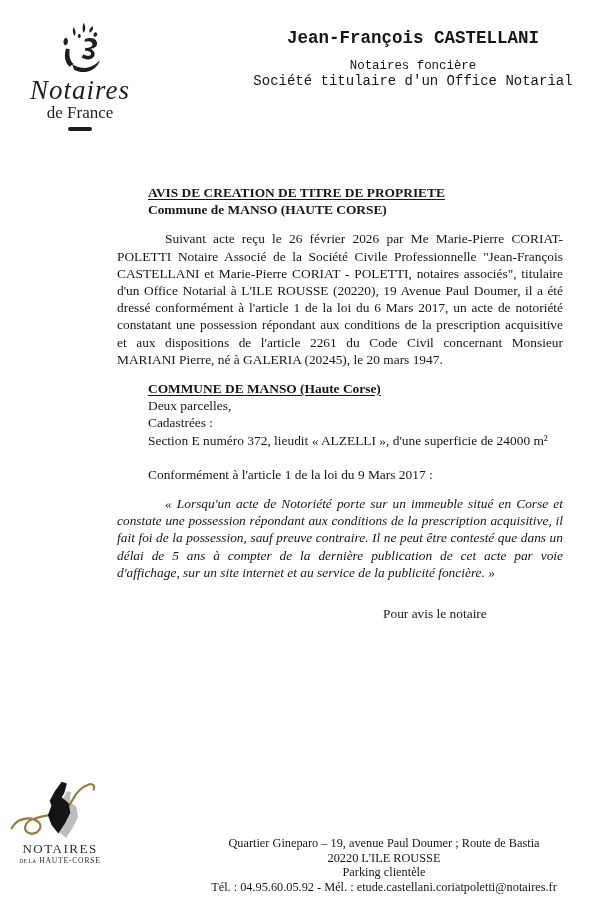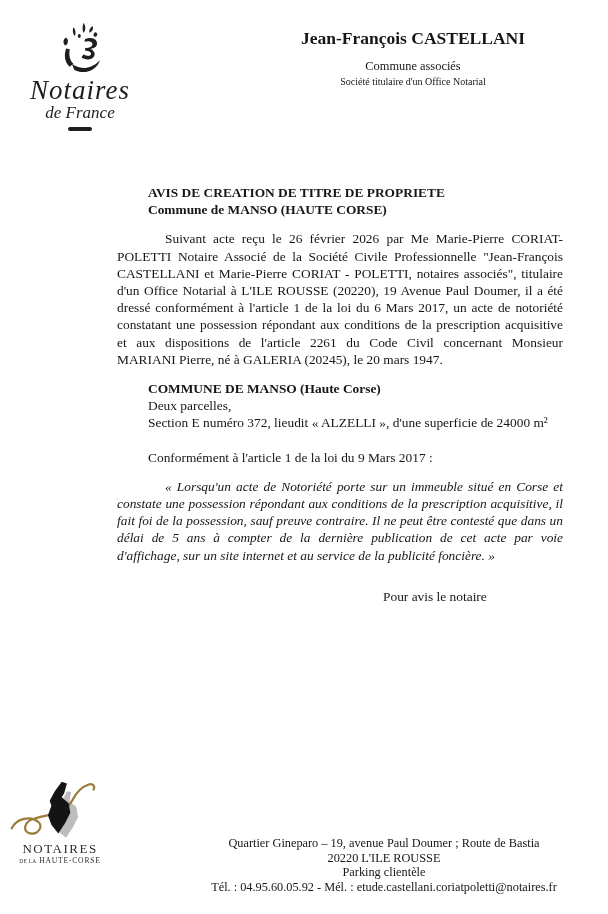--- a/index.html
+++ b/index.html
@@ -23,67 +23,67 @@
   }
   .logo-nf svg { display: block; margin: 0 auto; }
   .logo-nf-name {
     font-style: italic;
     font-size: 27px;
     line-height: 28px;
     letter-spacing: 1px;
     color: #1d1d22;
   }
   .logo-nf-sub {
-    font-style: italic;
     font-size: 17px;
     line-height: 18px;
     color: #1d1d22;
   }
   .logo-nf-dash {
     width: 24px;
     height: 4px;
     background: #1d1d22;
     border-radius: 2px;
     margin: 5px auto 0 auto;
   }
 
   
   .header-block {
     position: absolute;
     left: 224px;
     top: 27px;
     width: 378px;
     text-align: center;
+    font-family: Liberation Mono, monospace;
   }
   .header-name {
     font-weight: bold;
     font-size: 17.5px;
     line-height: 22px;
   }
   .header-role {
     margin-top: 10px;
     font-size: 12.4px;
     line-height: 15px;
   }
   .header-office {
-    font-size: 10px;
+    font-size: 14px;
     line-height: 15px;
   }
 
   
   .doc-body {
     position: absolute;
     left: 105px;
     top: 184px;
     width: 470px;
     font-size: 13.4px;
     line-height: 17.2px;
   }
   .bold { font-weight: bold; }
-  .underline { text-underline-offset: 2px; }
+  .underline { text-decoration: underline; text-underline-offset: 2px; }
   .ind { margin-left: 43px; }
   p.para {
     margin: 12px;
     text-align: justify;
     text-indent: 48px;
   }
   .gap-top    { margin-top: 14px; }
   .gap-top-lg { margin-top: 17px; }
   .quote { font-style: italic; }
   .signoff {
@@ -148,33 +148,34 @@
         <path d="M34,58 C45,67 61,65 72,53 C69,66 51,74 37,66 Z"></path>
       </g>
     </svg>
     <div class="logo-nf-name">Notaires</div>
     <div class="logo-nf-sub">de France</div>
     <div class="logo-nf-dash"></div>
   </div>
 
   <div class="header-block">
     <div class="header-name">Jean-François CASTELLANI</div>
-    <div class="header-role">Commune associés</div>
+    <div class="header-role">Notaires foncière</div>
     <div class="header-office">Société titulaire d'un Office Notarial</div>
   </div>
 
   <div class="doc-body">
     <div class="bold underline ind">AVIS DE CREATION DE TITRE DE PROPRIETE</div>
     <div class="bold ind">Commune de MANSO (HAUTE CORSE)</div>
 
     <p class="para gap-top">Suivant acte reçu le 26 février 2026 par Me Marie-Pierre CORIAT-POLETTI Notaire Associé de la Société Civile Professionnelle "Jean-François CASTELLANI et Marie-Pierre CORIAT - POLETTI, notaires associés", titulaire d'un Office Notarial à L'ILE ROUSSE (20220), 19 Avenue Paul Doumer, il a été dressé conformément à l'article 1 de la loi du 6 Mars 2017, un acte de notoriété constatant une possession répondant aux conditions de la prescription acquisitive et aux dispositions de l'article 2261 du Code Civil concernant Monsieur MARIANI Pierre, né à GALERIA (20245), le 20 mars 1947.</p>
 
 
     <div class="bold underline ind">COMMUNE DE MANSO (Haute Corse)</div>
     <div class="ind">Deux parcelles,</div>
+    <div class="ind">Cadastrées :</div>
     <div class="ind">Section E numéro 372, lieudit « ALZELLI », d'une superficie de 24000 m²</div>
 
     <div class="ind gap-top-lg">Conformément à l'article 1 de la loi du 9 Mars 2017 :</div>
     <p class="para quote">« Lorsqu'un acte de Notoriété porte sur un immeuble situé en Corse et constate une possession répondant aux conditions de la prescription acquisitive, il fait foi de la possession, sauf preuve contraire. Il ne peut être contesté que dans un délai de 5 ans à compter de la dernière publication de cet acte par voie d'affichage, sur un site internet et au service de la publicité foncière. »</p>
 
     <div class="signoff">Pour avis le notaire</div>
   </div>
 
   <div class="logo-hc">
     <svg width="104" height="62" viewBox="0 0 120 72" aria-hidden="true">

